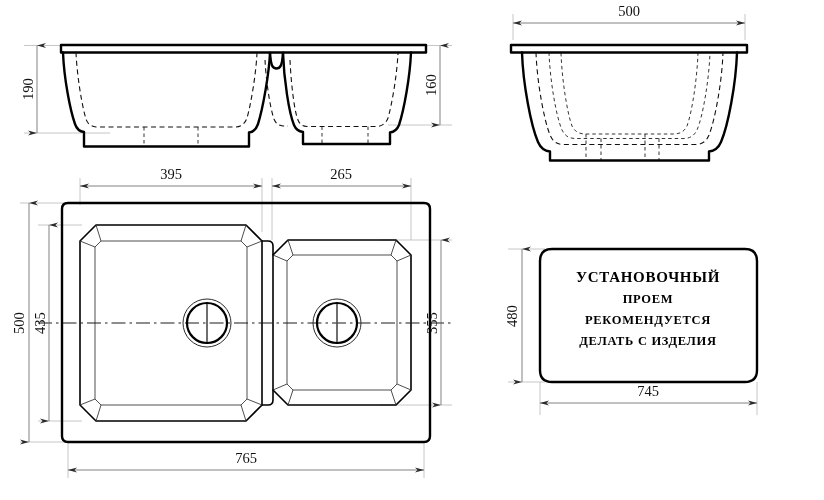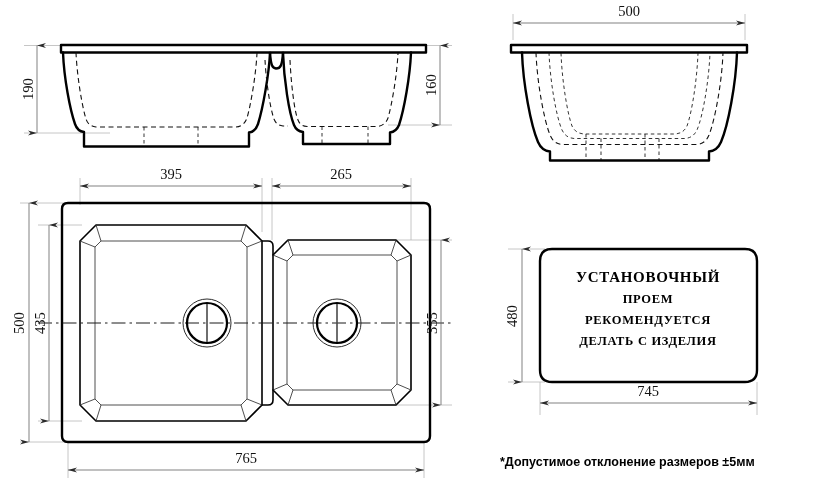--- a/index.html
+++ b/index.html
@@ -307,15 +307,14 @@
       <g transform="translate(514,316) rotate(-90)">
         <text class="dim-text" x="0" y="0">480</text>
       </g>
 
       <line x1="540" y1="403" x2="757" y2="403" class="dim-line" marker-start="url(#arrR)" marker-end="url(#arrL)"></line>
       <text class="dim-text" x="648" y="393">745</text>
     </g>
 
   </svg>
 
-  <div class="footnote" style="left:500px; top:455px;">*Допустимое отклонение размеров ±5мм</div>
 
 </div>
 
 </body></html>

